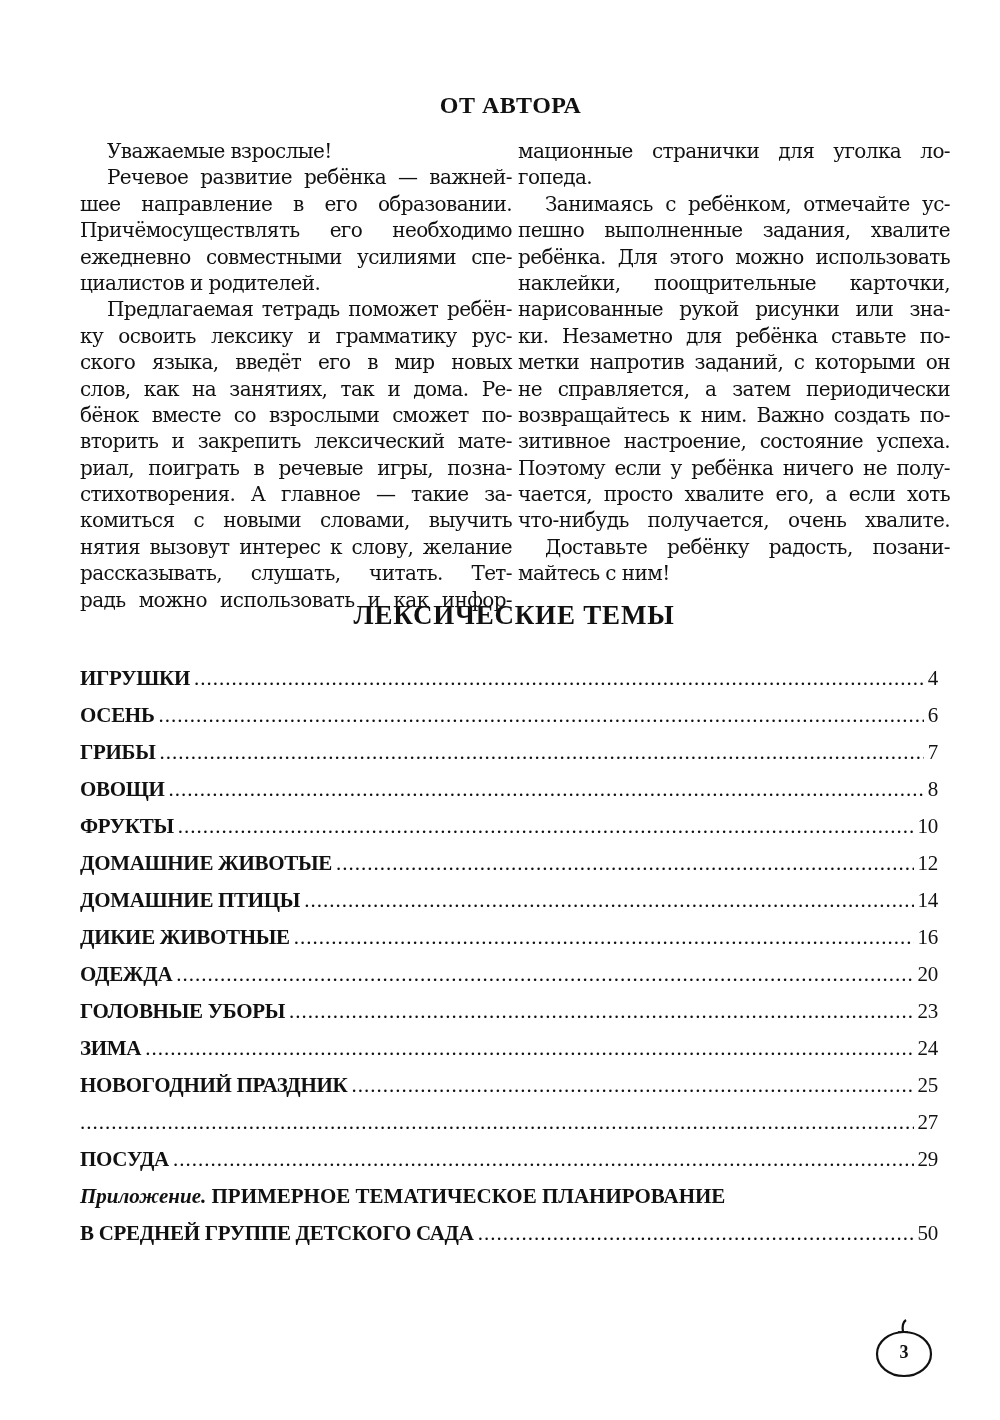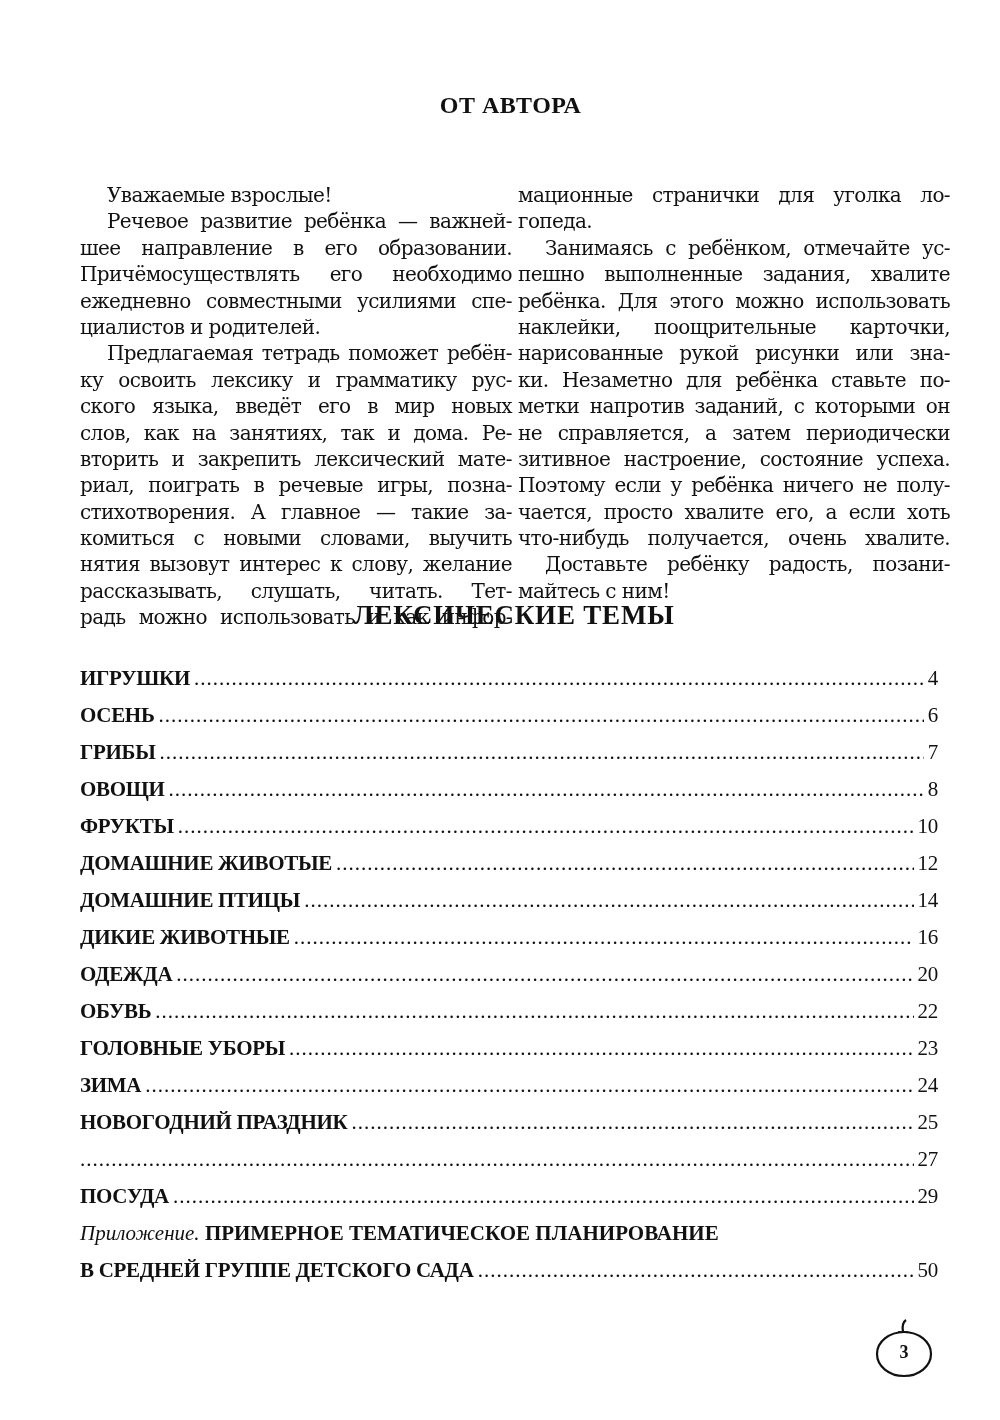--- a/index.html
+++ b/index.html
@@ -3,74 +3,76 @@
 <meta charset="utf-8">
 <style>
   html, body { margin: 0; padding: 0; background: #ffffff; }
   body { width: 1000px; height: 1420px; position: relative; overflow: hidden;
          font-family: "DejaVu Serif", "Liberation Serif", serif; color: #111; }
   .heading { position: absolute; left: 0; width: 996px; text-align: center;
              font-family: "Liberation Serif", serif; font-weight: bold; }
   #h-author { top: 92px; font-size: 24px; letter-spacing: 0.5px; padding-left: 25px; box-sizing: border-box; }
   #h-topics { top: 600px; font-size: 27px; letter-spacing: 0.8px; padding-left: 32px; box-sizing: border-box; }
   .col { position: absolute; top: 138px; width: 432px; font-size: 20px; line-height: 26.4px;
-         font-family: "DejaVu Serif", serif; letter-spacing: -0.6px; margin-top: 44px; }
+         font-family: "DejaVu Serif", serif; letter-spacing: -0.6px; }
   #col-left { left: 80px; }
   #col-right { left: 518px; }
   .line { display: block; white-space: nowrap; text-align: justify; text-align-last: justify; height: 26.4px; }
   .line.last { text-align-last: left; }
   .line.indent { padding-left: 27px; }
   .toc { position: absolute; left: 80px; top: 650px; width: 858px;
          font-family: "Liberation Serif", serif; font-size: 21px; margin-top: 16px; }
   .toc-row { display: flex; align-items: baseline; height: 37px; font-weight: bold; letter-spacing: -0.3px; }
   .toc-title { white-space: nowrap; padding-right: 4px; }
   .toc-dots { flex: 1; overflow: hidden; white-space: nowrap; font-weight: normal; letter-spacing: 1px; }
   .toc-dots::before { content: "......................................................................................................................................................................................................................................"; }
   .toc-page { white-space: nowrap; padding-left: 4px; font-weight: normal; }
   .toc-app { height: 37px; display: block; font-weight: bold; white-space: nowrap; }
-  .toc-app .ital { font-style: italic; font-weight: normal; }
+  .toc-app .ital { font-style: italic; font-weight: bold; }
   #page-badge { position: absolute; left: 872px; top: 1318px; width: 64px; height: 62px; }
   #page-num { position: absolute; left: 872px; top: 1342px; width: 64px; text-align: center;
               font-family: "Liberation Serif", serif; font-size: 18px; font-weight: bold; }
 </style>
 </head>
 <body>
 
 <div id="h-author" class="heading">ОТ АВТОРА</div>
 
 <div id="col-left" class="col">
     <span class="line indent last">Уважаемые взрослые!</span>
     <span class="line indent">Речевое развитие ребёнка — важней-</span>
     <span class="line">шее направление в его образовании.</span>
     <span class="line">Причёмосуществлять его необходимо</span>
     <span class="line">ежедневно совместными усилиями спе-</span>
     <span class="line last">циалистов и родителей.</span>
     <span class="line indent">Предлагаемая тетрадь поможет ребён-</span>
     <span class="line">ку освоить лексику и грамматику рус-</span>
     <span class="line">ского языка, введёт его в мир новых</span>
     <span class="line">слов, как на занятиях, так и дома. Ре-</span>
+    <span class="line">бёнок вместе со взрослыми сможет по-</span>
     <span class="line">вторить и закрепить лексический мате-</span>
     <span class="line">риал, поиграть в речевые игры, позна-</span>
     <span class="line">стихотворения. А главное — такие за-</span>
     <span class="line">комиться с новыми словами, выучить</span>
     <span class="line">нятия вызовут интерес к слову, желание</span>
     <span class="line">рассказывать, слушать, читать. Тет-</span>
     <span class="line">радь можно использовать и как инфор-</span>
   </div>
 <div id="col-right" class="col">
     <span class="line">мационные странички для уголка ло-</span>
     <span class="line last">гопеда.</span>
     <span class="line indent">Занимаясь с ребёнком, отмечайте ус-</span>
     <span class="line">пешно выполненные задания, хвалите</span>
     <span class="line">ребёнка. Для этого можно использовать</span>
     <span class="line">наклейки, поощрительные карточки,</span>
     <span class="line">нарисованные рукой рисунки или зна-</span>
     <span class="line">ки. Незаметно для ребёнка ставьте по-</span>
     <span class="line">метки напротив заданий, с которыми он</span>
     <span class="line">не справляется, а затем периодически</span>
+    <span class="line">возвращайтесь к ним. Важно создать по-</span>
     <span class="line">зитивное настроение, состояние успеха.</span>
     <span class="line">Поэтому если у ребёнка ничего не полу-</span>
     <span class="line">чается, просто хвалите его, а если хоть</span>
     <span class="line">что-нибудь получается, очень хвалите.</span>
     <span class="line indent">Доставьте ребёнку радость, позани-</span>
     <span class="line last">майтесь с ним!</span>
   </div>
 
 <div id="h-topics" class="heading">ЛЕКСИЧЕСКИЕ ТЕМЫ</div>
 
@@ -115,25 +117,20 @@
         <span class="toc-title">ДИКИЕ ЖИВОТНЫЕ</span>
         <span class="toc-dots"></span>
         <span class="toc-page">16</span>
       </div>
       <div class="toc-row">
         <span class="toc-title">ОДЕЖДА</span>
         <span class="toc-dots"></span>
         <span class="toc-page">20</span>
       </div>
       <div class="toc-row">
-        <span class="toc-title">ОБУВЬ</span>
-        <span class="toc-dots"></span>
-        <span class="toc-page">22</span>
-      </div>
-      <div class="toc-row">
         <span class="toc-title">ГОЛОВНЫЕ УБОРЫ</span>
         <span class="toc-dots"></span>
         <span class="toc-page">23</span>
       </div>
       <div class="toc-row">
         <span class="toc-title">ЗИМА</span>
         <span class="toc-dots"></span>
         <span class="toc-page">24</span>
       </div>
       <div class="toc-row">

